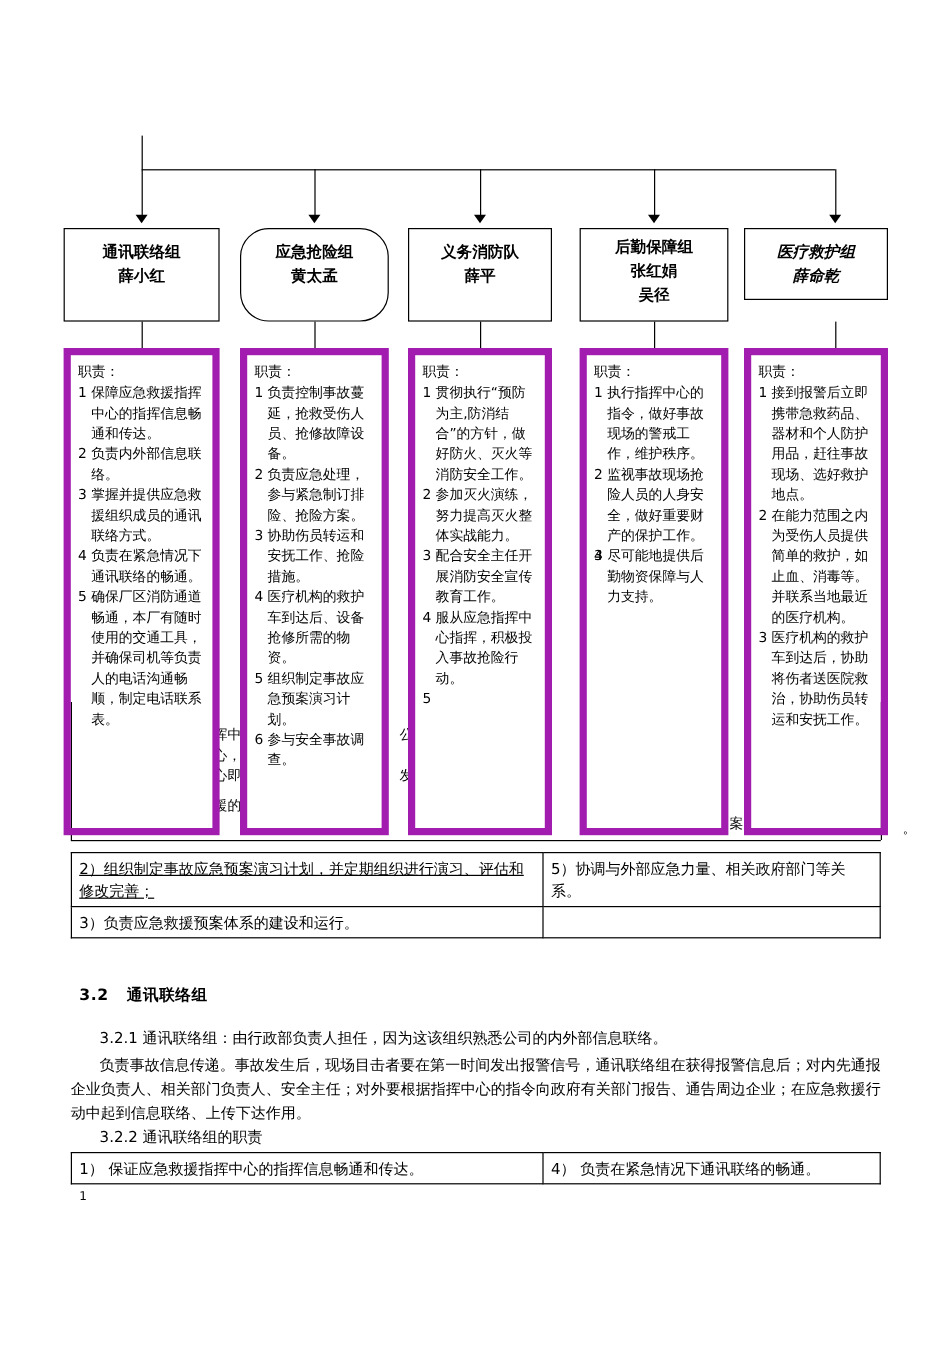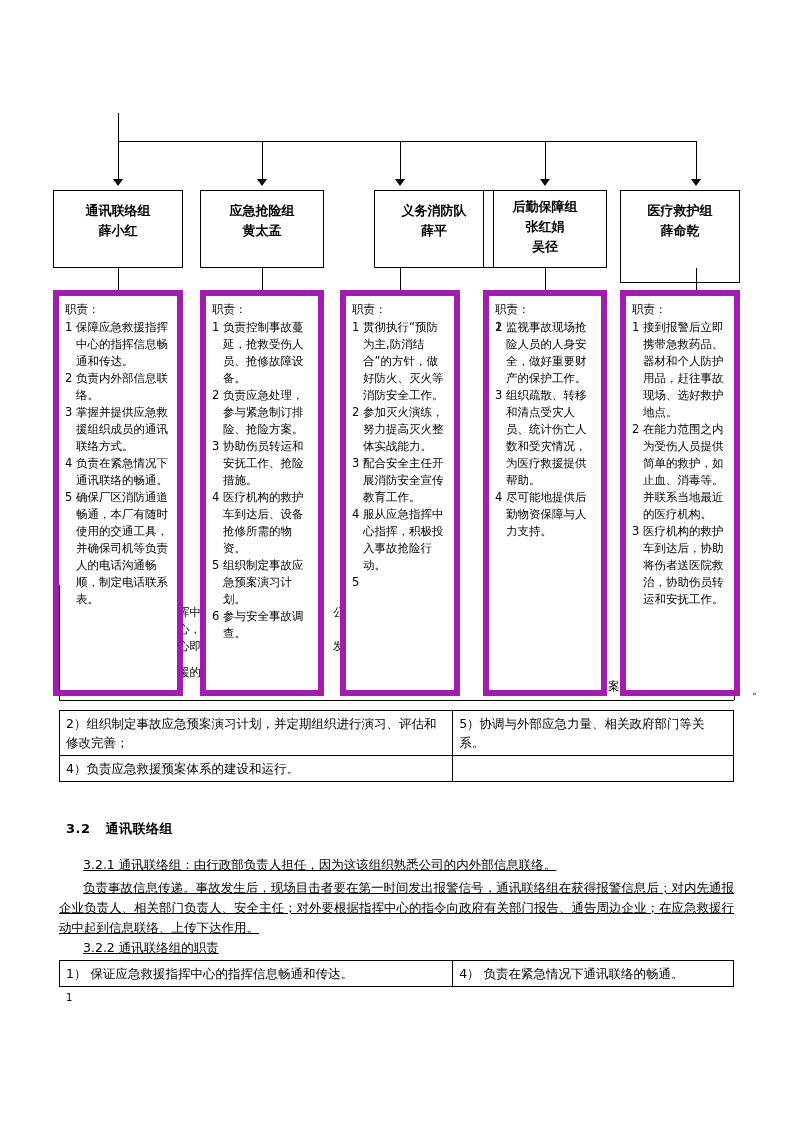--- a/index.html
+++ b/index.html
@@ -110,21 +110,20 @@
     position: absolute;
     font-size: 13px;
     font-weight: bold;
     letter-spacing: 0.5px;
   }
   .para {
     position: absolute;
     font-size: 12.5px;
     line-height: 20px;
     text-align: justify;
-    text-decoration: underline;
   }
   .pgnum {
     position: absolute;
     font-size: 10px;
     color: #000;
   }
 </style>
 </head>
 <body>
 
@@ -152,37 +151,37 @@
   <div class="vline" style="left:262px; top:268px; height:22px;"></div>
   <div class="vline" style="left:400px; top:268px; height:22px;"></div>
   <div class="vline" style="left:545px; top:268px; height:22px;"></div>
   <div class="vline" style="left:696px; top:268px; height:22px;"></div>
 
   <div class="role-box" style="left:53px; top:190px; width:130px; height:78px;">
     <span class="nm">通讯联络组</span>
     <span class="nm">薛小红</span>
   </div>
 
-  <div class="role-box" style="left:200px; top:190px; width:124px; height:78px;">
+  <div class="role-box" style="left:200px; top:190px; width:124px; height:78px;border-radius:24px;">
     <span class="nm">应急抢险组</span>
     <span class="nm">黄太孟</span>
   </div>
 
-  <div class="role-box" style="left:340px; top:190px; width:120px; height:78px;margin-left:34px;">
+  <div class="role-box" style="left:340px; top:190px; width:120px; height:78px;">
     <span class="nm">义务消防队</span>
     <span class="nm">薛平</span>
   </div>
 
   <div class="role-box" style="left:483px; top:190px; width:124px; height:78px; padding-top:6px;">
     <span class="nm">后勤保障组</span>
     <span class="nm">张红娟</span>
     <span class="nm">吴径</span>
   </div>
 
-  <div class="role-box" style="left:620px; top:190px; width:120px; height:93px;">
+  <div class="role-box" style="left:620px; top:190px; width:120px; height:60px;font-style:italic;">
     <span class="nm">医疗救护组</span>
     <span class="nm">薛命乾</span>
   </div>
 
   <div class="frag" style="left:178px; top:604px;">挥中</div>
   <div class="frag" style="left:178px; top:621px;">心，</div>
   <div class="frag" style="left:178px; top:638px;">心即</div>
   <div class="frag" style="left:178px; top:664px;font-family:Liberation Serif, serif;">援的</div>
   <div class="frag" style="left:333px; top:604px;">公</div>
   <div class="frag" style="left:333px; top:638px;">发</div>
@@ -216,41 +215,41 @@
     <span class="dt">职责：</span>
     <span class="item"><span class="num">1</span><span>贯彻执行“预防为主,防消结合”的方针，做好防火、灭火等消防安全工作。</span></span>
     <span class="item"><span class="num">2</span><span>参加灭火演练，努力提高灭火整体实战能力。</span></span>
     <span class="item"><span class="num">3</span><span>配合安全主任开展消防安全宣传教育工作。</span></span>
     <span class="item"><span class="num">4</span><span>服从应急指挥中心指挥，积极投入事故抢险行动。</span></span>
     <span class="item"><span class="num">5</span></span>
   </div>
 
   <div class="duty-box" style="left:483px; top:290px; width:124px; height:406px;">
     <span class="dt">职责：</span>
-    <span class="item"><span class="num">1</span></span>
+    <span class="item"><span class="num">1</span><span>执行指挥中心的指令，做好事故现场的警戒工作，维护秩序。</span></span>
     <span class="item"><span class="num">2</span><span>监视事故现场抢险人员的人身安全，做好重要财产的保护工作。</span></span>
-    <span class="item"><span class="num">3</span><span>组织疏散、转移和清点受灾人员、统计伤亡人数和受灾情况，为医疗救援提供帮助。</span></span>
+    <span class="item"><span class="num">3</span></span>
     <span class="item"><span class="num">4</span><span>尽可能地提供后勤物资保障与人力支持。</span></span>
   </div>
 
   <div class="duty-box" style="left:620px; top:290px; width:120px; height:406px;">
     <span class="dt">职责：</span>
     <span class="item"><span class="num">1</span><span>接到报警后立即携带急救药品、器材和个人防护用品，赶往事故现场、选好救护地点。</span></span>
     <span class="item"><span class="num">2</span><span>在能力范围之内为受伤人员提供简单的救护，如止血、消毒等。并联系当地最近的医疗机构。</span></span>
     <span class="item"><span class="num">3</span><span>医疗机构的救护车到达后，协助将伤者送医院救治，协助伤员转运和安抚工作。</span></span>
   </div>
 
   <table class="tbl" style="left:59px; top:710px; width:675px;">
     <tbody>
         <tr>
-      <td style="width:396px;">2）组织制定事故应急预案演习计划，并定期组织进行演习、评估和修改完善；</td>
+      <td style="width:396px;text-decoration:underline;">2）组织制定事故应急预案演习计划，并定期组织进行演习、评估和修改完善；</td>
       <td style="width:279px;">5）协调与外部应急力量、相关政府部门等关系。</td>
     </tr>
     <tr>
-      <td>4）负责应急救援预案体系的建设和运行。</td>
+      <td>3）负责应急救援预案体系的建设和运行。</td>
       <td></td>
     </tr>
   </tbody>
     </table>
 
   <div class="h3" style="left:66px; top:820px;">
     <span>3.2</span>&nbsp;&nbsp;&nbsp;<span>通讯联络组</span>
   </div>
 
   <div class="para" style="left:59px; top:855px; width:675px; text-indent:24px;">3.2.1  通讯联络组：由行政部负责人担任，因为这该组织熟悉公司的内外部信息联络。</div>

